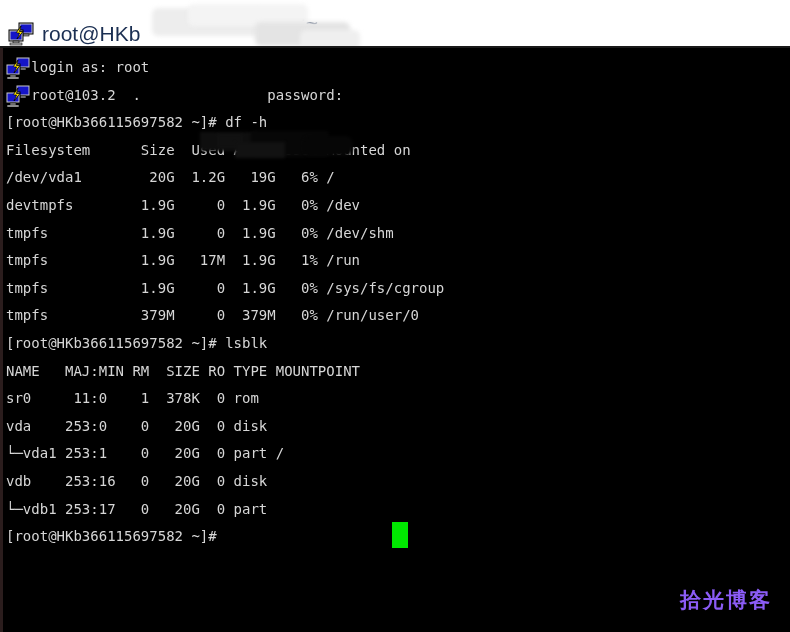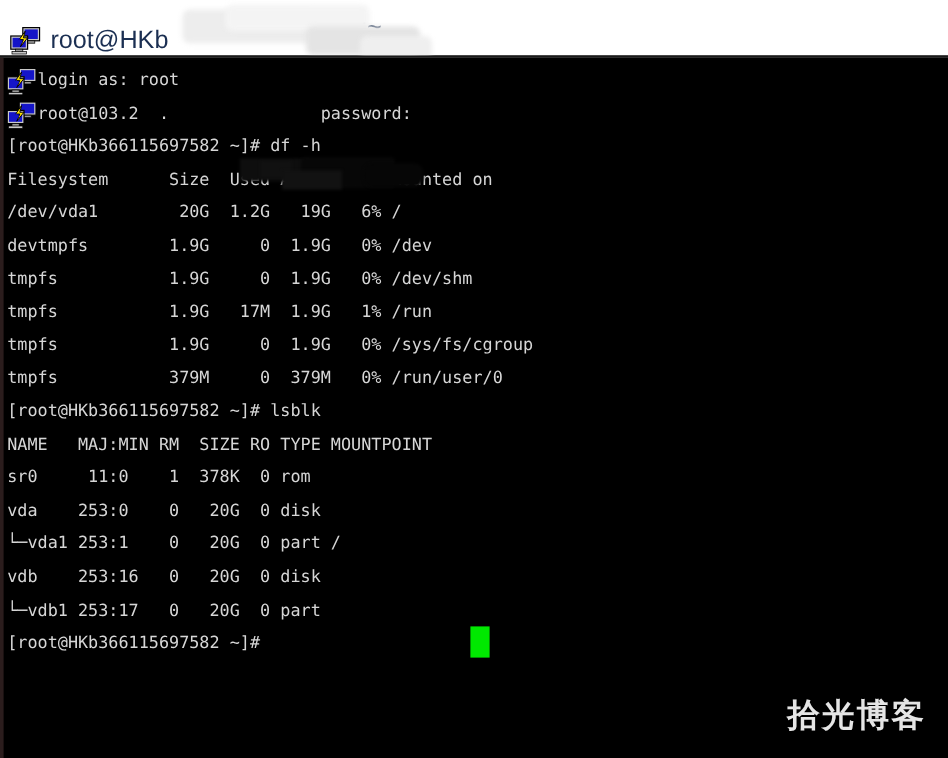--- a/index.html
+++ b/index.html
@@ -137,23 +137,23 @@
   .term-icon svg { display: block; width: 26px; height: 24px; }
   #term-icon-1 { left: 2px; top: 8px; }
   #term-icon-2 { left: 2px; top: 36px; }
 
   
   #watermark {
     position: absolute;
     right: 18px;
     bottom: 18px;
     font-family: "DejaVu Sans", "Liberation Sans", sans-serif;
-    font-size: 27px;
+    font-size: 21px;
     font-weight: bold;
-    color: #e5e5e5;
+    color: #8b5cf6;
     letter-spacing: 2px;
     user-select: none;
     z-index: 5;
   }
 </style>
 </head>
 <body>
 
 <div id="window">
 

